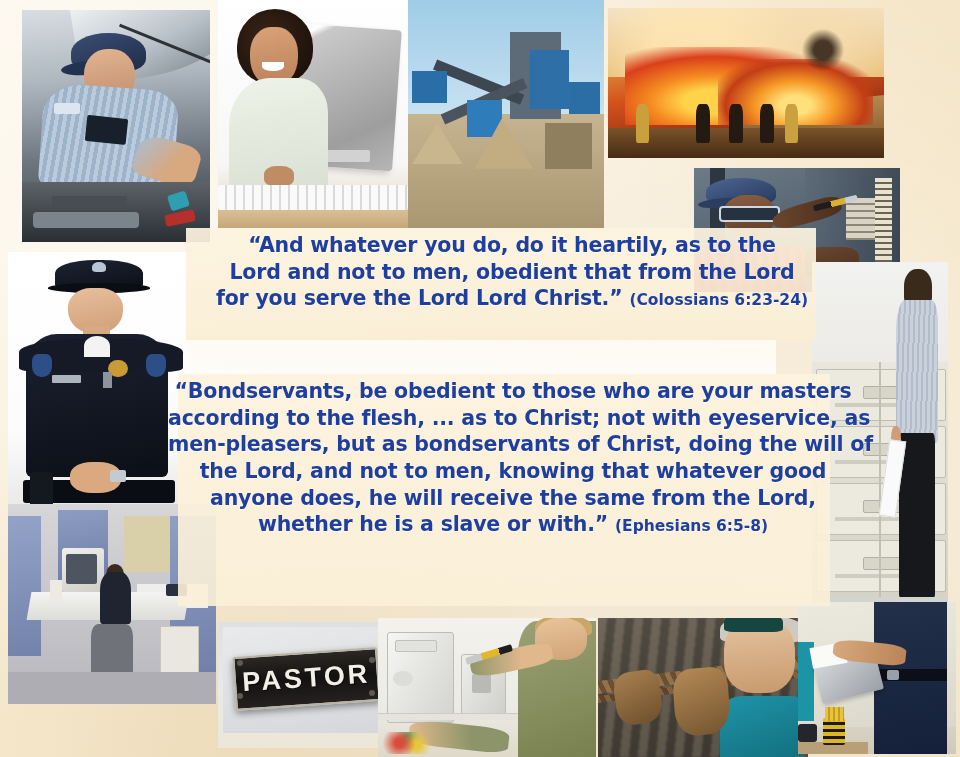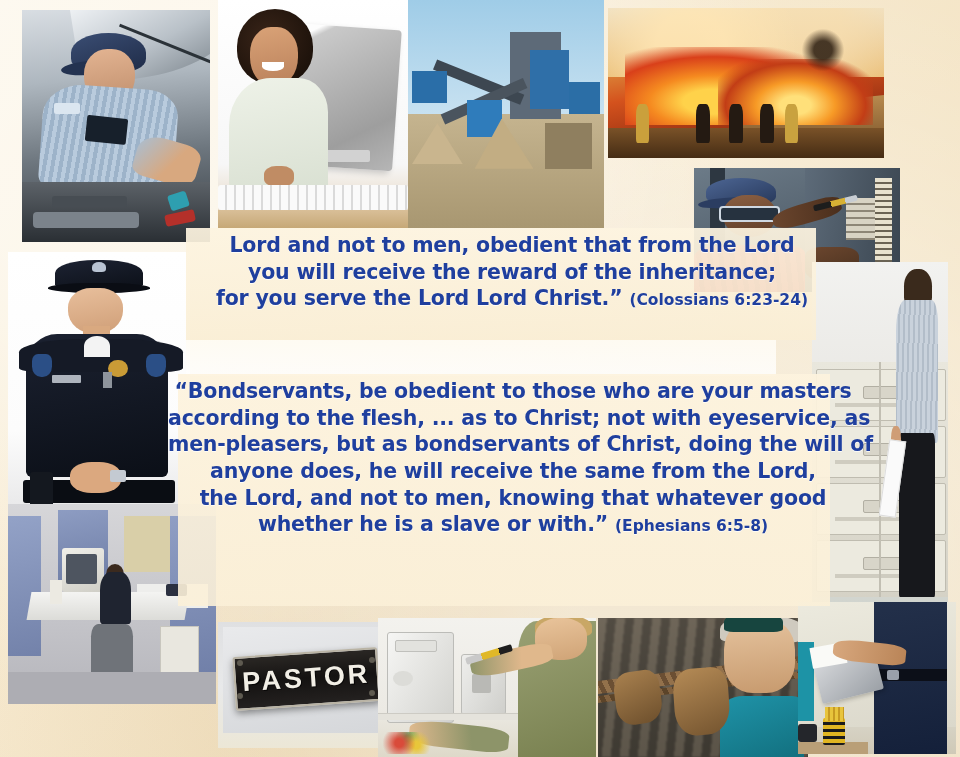--- a/index.html
+++ b/index.html
@@ -502,27 +502,27 @@
       <div class="pencils"></div>
       <div class="blk"></div>
 
   </div>
 
   <div class="v1bg"></div>
   <div class="v1bg2"></div>
   <div class="v2bg"></div>
 
   <div class="scripture" id="v1">
+    <span class="ln">“And whatever you do, do it heartily, as to the</span>
     <span class="ln">Lord and not to men, obedient that from the Lord</span>
-    <span class="ln">you will receive the reward of the inheritance;</span>
     <span class="ln"><span>for you serve the Lord Lord Christ.”</span> <span class="ref">(Colossians 6:23-24)</span></span>
   </div>
 
   <div class="scripture" id="v2">
     <span class="ln">“Bondservants, be obedient to those who are your masters</span>
     <span class="ln">according to the flesh, ... as to Christ;  not with eyeservice, as</span>
     <span class="ln">men-pleasers, but as bondservants of Christ, doing the will of</span>
+    <span class="ln">the Lord, and not to men,  knowing that whatever good</span>
     <span class="ln">anyone does, he will receive the same from the Lord,</span>
-    <span class="ln">the Lord, and not to men,  knowing that whatever good</span>
     <span class="ln"><span>whether he is a slave or with.”</span> <span class="ref">(Ephesians 6:5-8)</span></span>
   </div>
 
 </div>
 
 </body></html>

